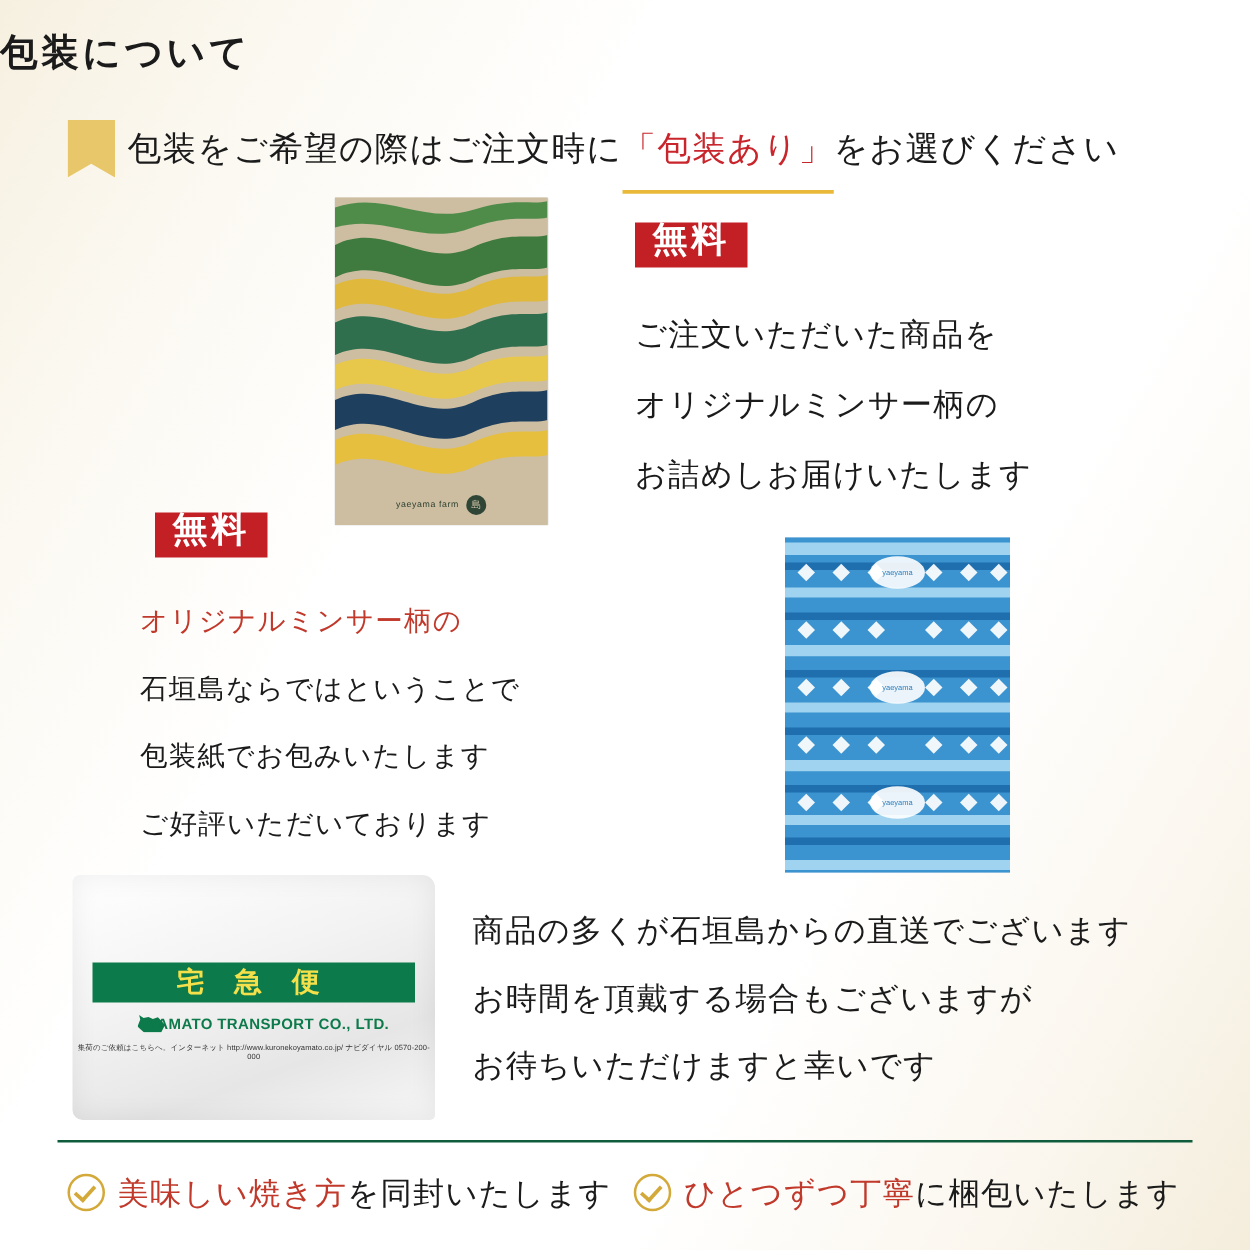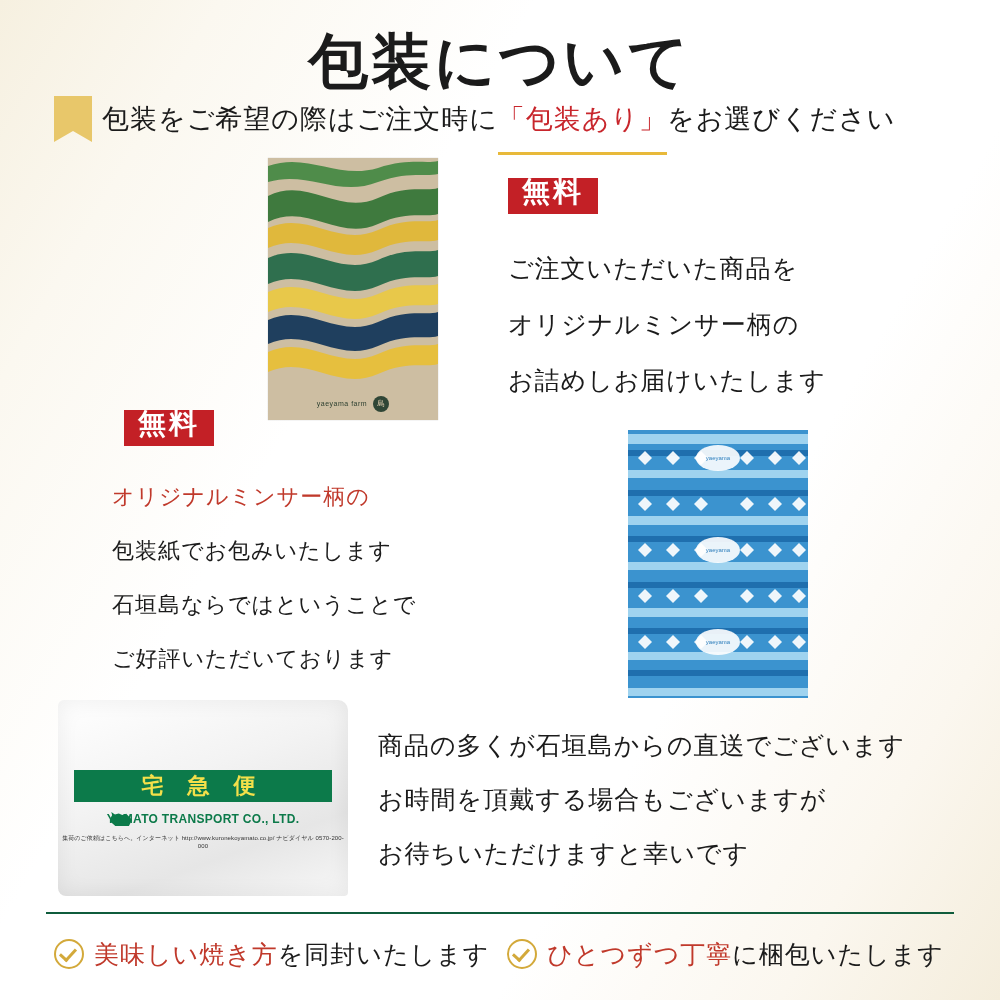--- a/index.html
+++ b/index.html
@@ -20,22 +20,21 @@
     width: 1000px;
     height: 1000px;
     background: linear-gradient(120deg, #f6f0e0 0%, #fbf8f0 14%, #ffffff 34%, #ffffff 68%, #fbf7ef 86%, #f4eddc 100%);
   }
 
   
   .title {
     position: absolute;
     left: 0; top: 22px;
     width: 1000px;
-    text-align: center;
-    font-size: 60px;
+    font-size: 30px;
     font-weight: bold;
     letter-spacing: 3px;
     color: #1b1b1b;
   }
 
   
   .subtitle-row {
     position: absolute;
     left: 54px; top: 96px;
     width: 900px;
@@ -171,21 +170,21 @@
     justify-content: center;
   }
   .parcel .band span {
     color: #f4e04a;
     font-size: 22px;
     font-weight: bold;
     letter-spacing: 9px;
   }
   .parcel .company {
     position: absolute;
-    left: 0; top: 112px;
+    left: 12px; top: 112px;
     width: 290px;
     text-align: center;
     font-size: 12px;
     font-weight: bold;
     color: #0c7a4a;
     letter-spacing: 0.3px;
   }
   .parcel .cat {
     position: absolute;
     left: 52px; top: 110px;
@@ -286,22 +285,22 @@
   <div class="badge" id="badge-gift">無料</div>
   <div class="gift-text">
     <div>ご注文いただいた商品を</div>
     <div>オリジナルミンサー柄の</div>
     <div>お詰めしお届けいたします</div>
   </div>
 
   <div class="badge" id="badge-wrap">無料</div>
   <div class="wrap-text">
     <div class="accent">オリジナルミンサー柄の</div>
+    <div>石垣島ならではということで</div>
     <div>包装紙でお包みいたします</div>
-    <div>石垣島ならではということで</div>
     <div>ご好評いただいております</div>
   </div>
 
   <div class="minsah">
     <svg width="180" height="268" viewBox="0 0 180 268">
       <rect x="0" y="0" width="180" height="268" fill="#3b93cf"></rect>
       <g fill="#9fd3ef">
         <rect x="0" y="4" width="180" height="10"></rect>
         <rect x="0" y="40" width="180" height="8"></rect>
         <rect x="0" y="86" width="180" height="9"></rect>

